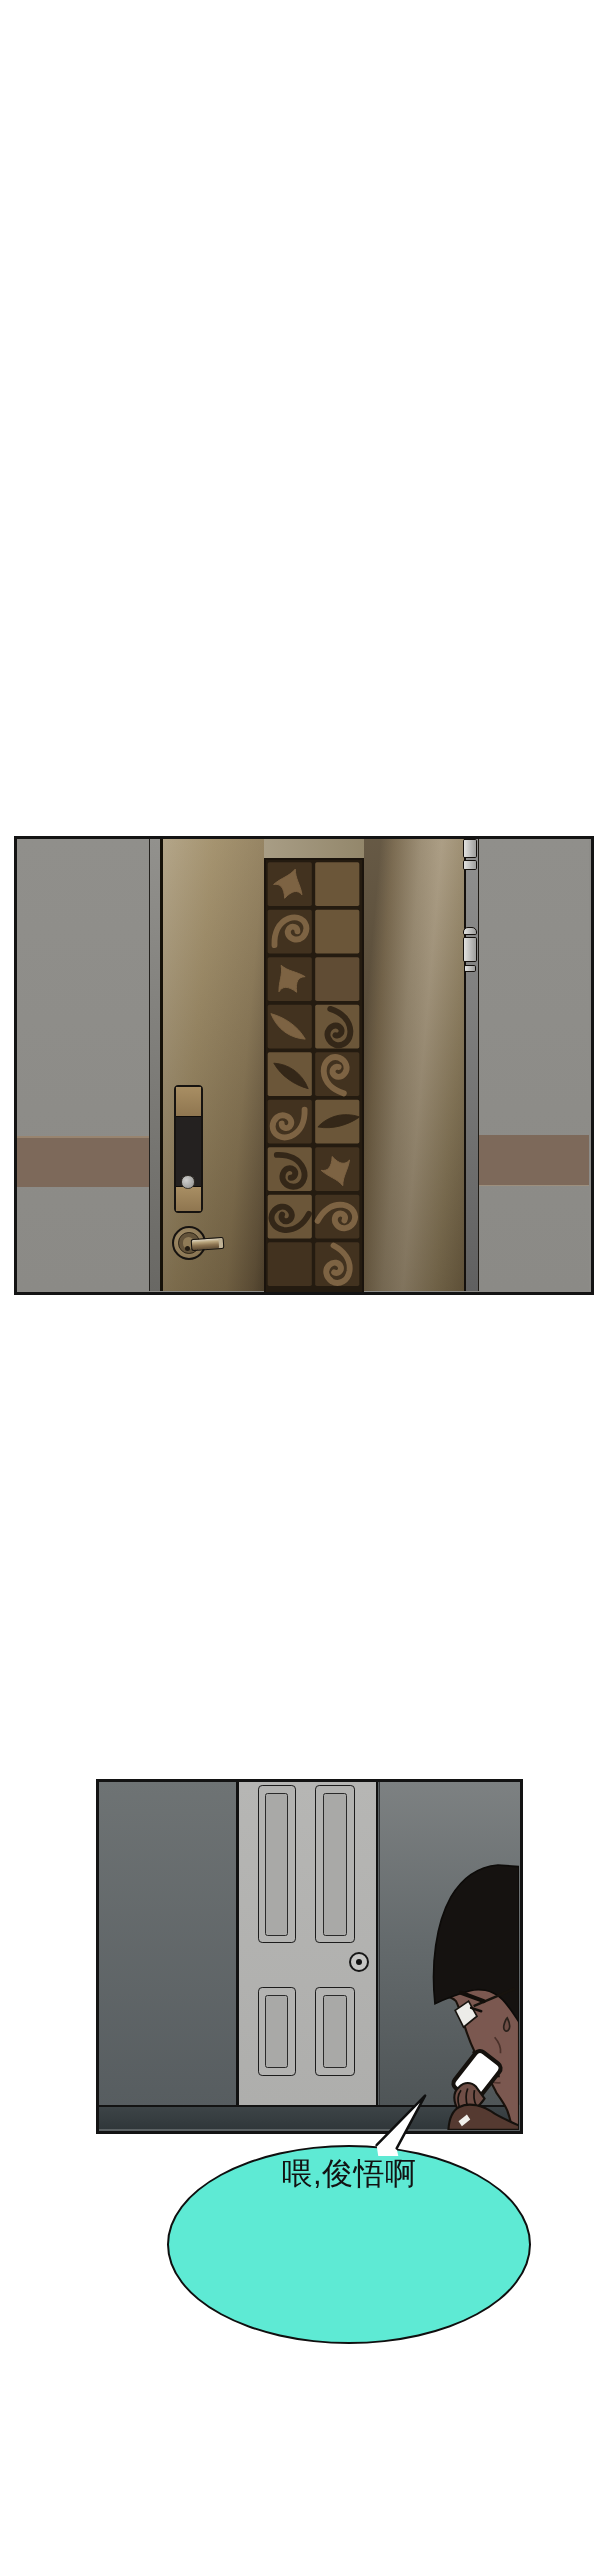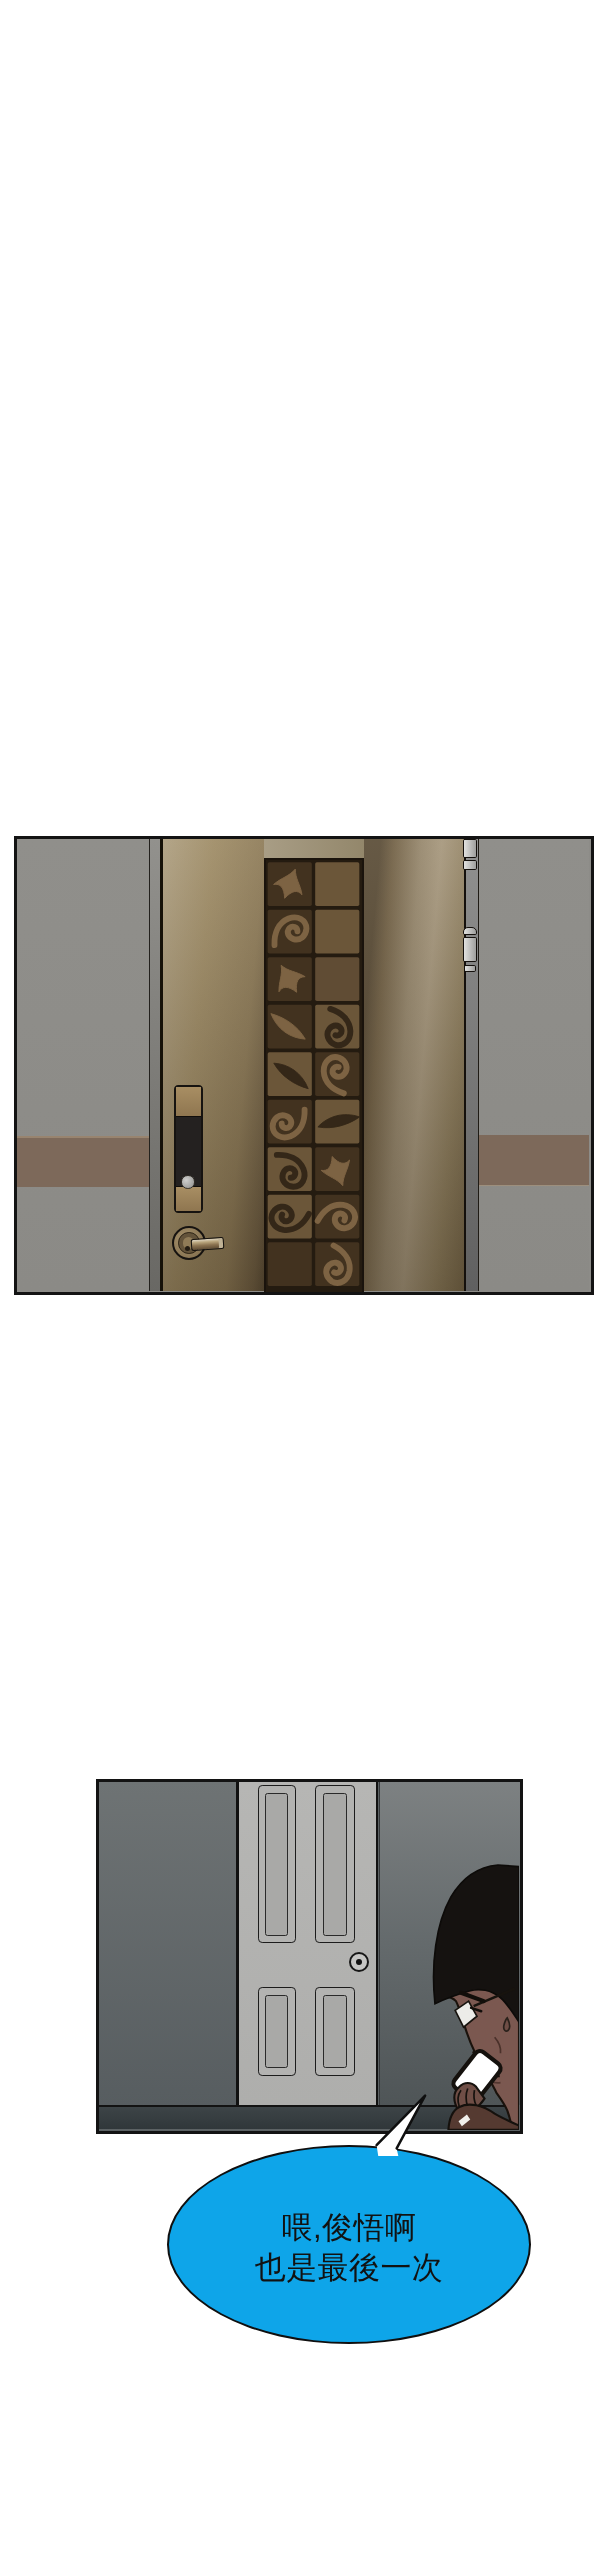--- a/index.html
+++ b/index.html
@@ -57,23 +57,23 @@
   .dframe .inner{position:absolute;inset:6.7px;border:1.7px solid #2a2a2a;border-radius:2.5px;background:#a9a9a7;}
   #keyhole2{left:110px;top:170px;width:20px;height:20px;border-radius:50%;
        border:2.5px solid #161616;background:#c6c6c4;}
   #keyhole2 .dot{position:absolute;left:5px;top:5px;width:5.9px;height:5.9px;border-radius:50%;background:#121212;}
   #p2wallR{left:280px;top:0;width:141px;height:323px;border-left:1.7px solid #36393b;
        background:linear-gradient(180deg,#7d8182 0%,#646a6c 50%,#4f5557 100%);}
   #floor2{left:0;top:323px;width:420px;height:24.4px;border-top:2.5px solid #131313;
        background:linear-gradient(180deg,#3d4447,#30373a);}
 
   
-  #bubble{left:167px;top:2145px;width:364px;height:199px;background:#0ea5e9;
+  #bubble{left:167px;top:2145px;width:364px;height:199px;background:#5eead4;
       border:2.5px solid #0f0f0f;border-radius:50%;z-index:2;
-      display:flex;flex-direction:column;align-items:center;justify-content:center;
+      display:flex;flex-direction:column;align-items:center;
       padding-top:6.7px;}
   #bubble .line{font-size:31px;line-height:40px;font-weight:500;color:#121212;
       letter-spacing:0.4px;white-space:nowrap;}
   #tail{left:362px;top:2089px;width:76px;height:77px;z-index:3;}
 </style>
 </head>
 <body>
 
 <div class="page">
 
@@ -218,21 +218,20 @@
       <path d="M100,270 q -6,8 -2,20 M108,268 q -4,10 0,22 M116,270 q -2,10 2,18" fill="none" stroke="#15110d" stroke-width="2"></path>
 
       <path d="M85,317 C86,302 90,294 98,290 C110,284 126,288 140,298
         C150,304 160,308 169,312 L169,317 Z" fill="#553a31" stroke="#15110d" stroke-width="2.5"></path>
       <polygon points="97,307 107,299 111,305 101,313" fill="#f0f0ec"></polygon>
     </svg>
   </section>
 
   <div class="abs" id="bubble">
     <div class="line">喂,俊悟啊</div>
-    <div class="line">也是最後一次</div>
   </div>
   <svg class="abs" id="tail" viewBox="0 0 90 92">
     <polygon points="75,8 17,67 19,80 43,80 41,71" fill="#ffffff"></polygon>
     <path d="M75,8 L17,67 M75,8 L41,71" fill="none" stroke="#0f0f0f" stroke-width="3" stroke-linecap="round"></path>
   </svg>
 
 </div>
 
 
 </body></html>

